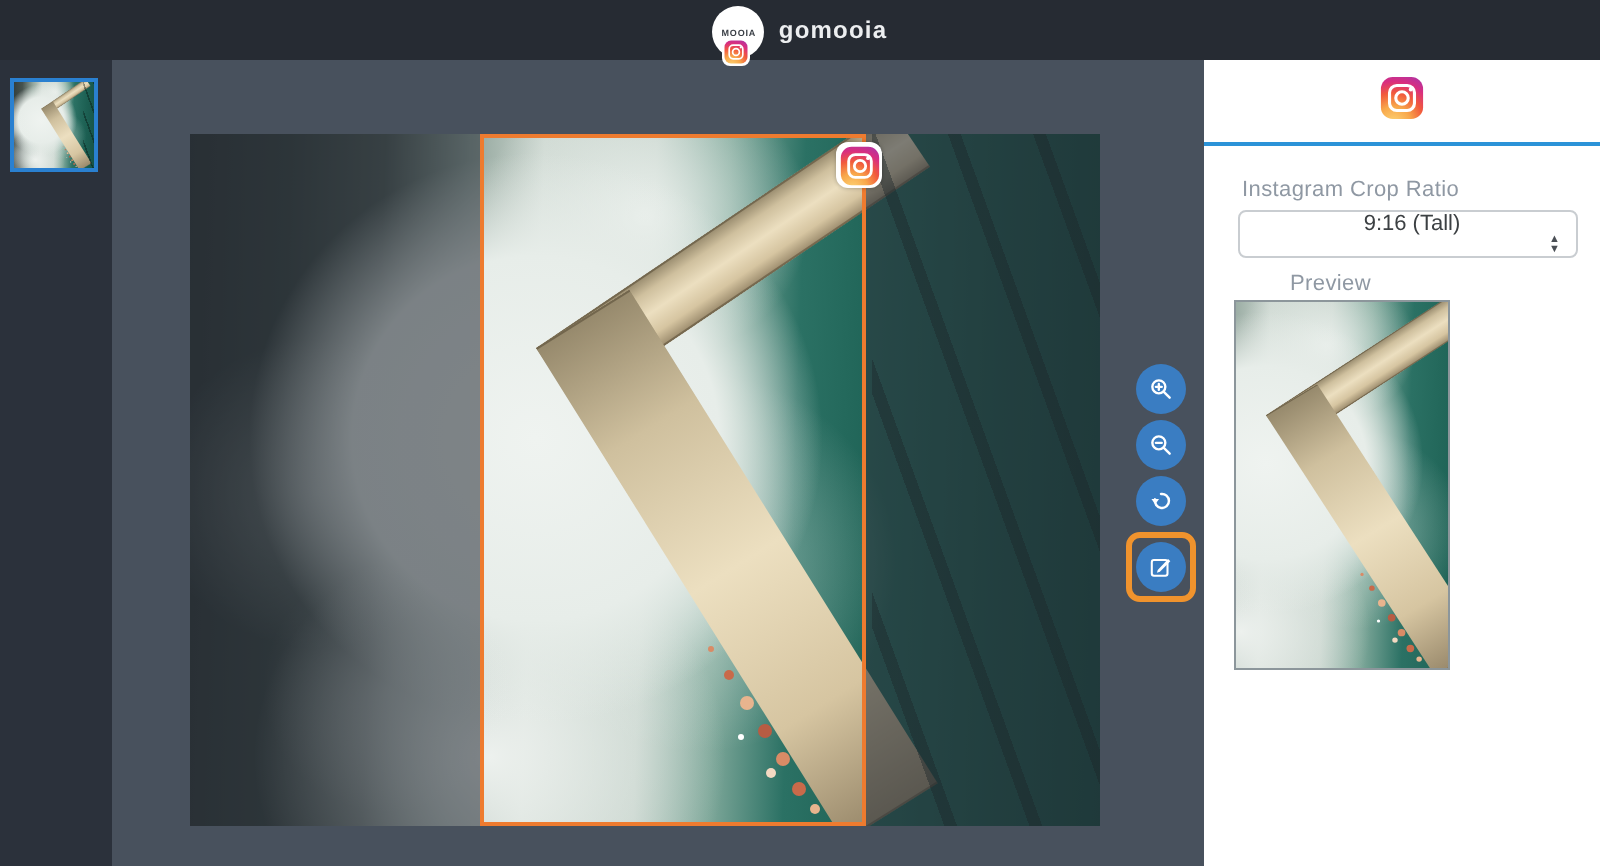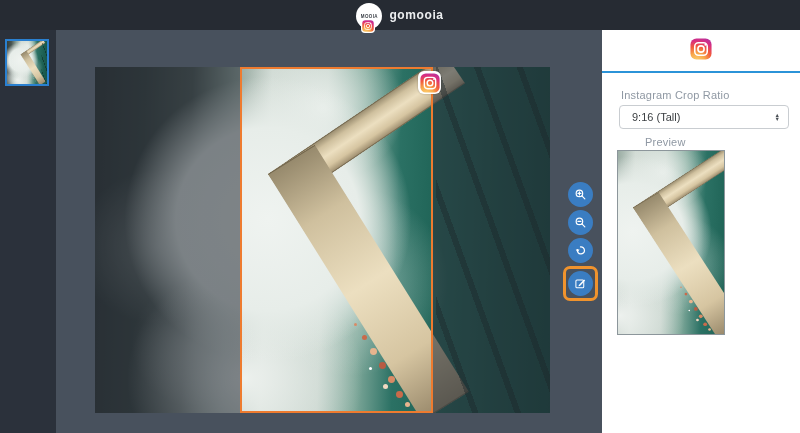--- a/index.html
+++ b/index.html
@@ -100,21 +100,21 @@
   
   .panel{flex:0 0 198px;background:#ffffff;position:relative;z-index:10;}
   .panel-ig{position:absolute;top:8px;left:50%;transform:translateX(-50%);width:22px;height:22px;display:flex;}
   .panel-divider{position:absolute;top:41px;left:0;right:0;height:2px;background:#2b93d8;}
   .panel-label{position:absolute;left:19px;font-size:11px;color:#8f98a3;letter-spacing:.2px;}
   .ratio-label{top:59px;}
   .preview-label{top:106px;margin-left:24px;}
   .ratio-select{
     position:absolute;top:75px;left:17px;width:170px;height:24px;box-sizing:border-box;
     border:1px solid #c9cdd1;border-radius:4px;background:#fff;
-    display:flex;align-items:center;padding:0 8px 0 12px;cursor:pointer;
+    display:flex;align-items:center;padding:0 8px 0 12px;cursor:pointer;flex-direction:column;
   }
   .ratio-value{font-size:11px;color:#3c4043;}
   .stepper{margin-left:auto;display:flex;flex-direction:column;align-items:center;color:#4a4f55;}
   .stepper span{font-size:5.5px;line-height:4.5px;}
   .preview-box{
     position:absolute;top:120px;left:15px;width:106px;height:183px;
     border:1px solid #8c969b;overflow:hidden;background:#fff;
   }
 
   

